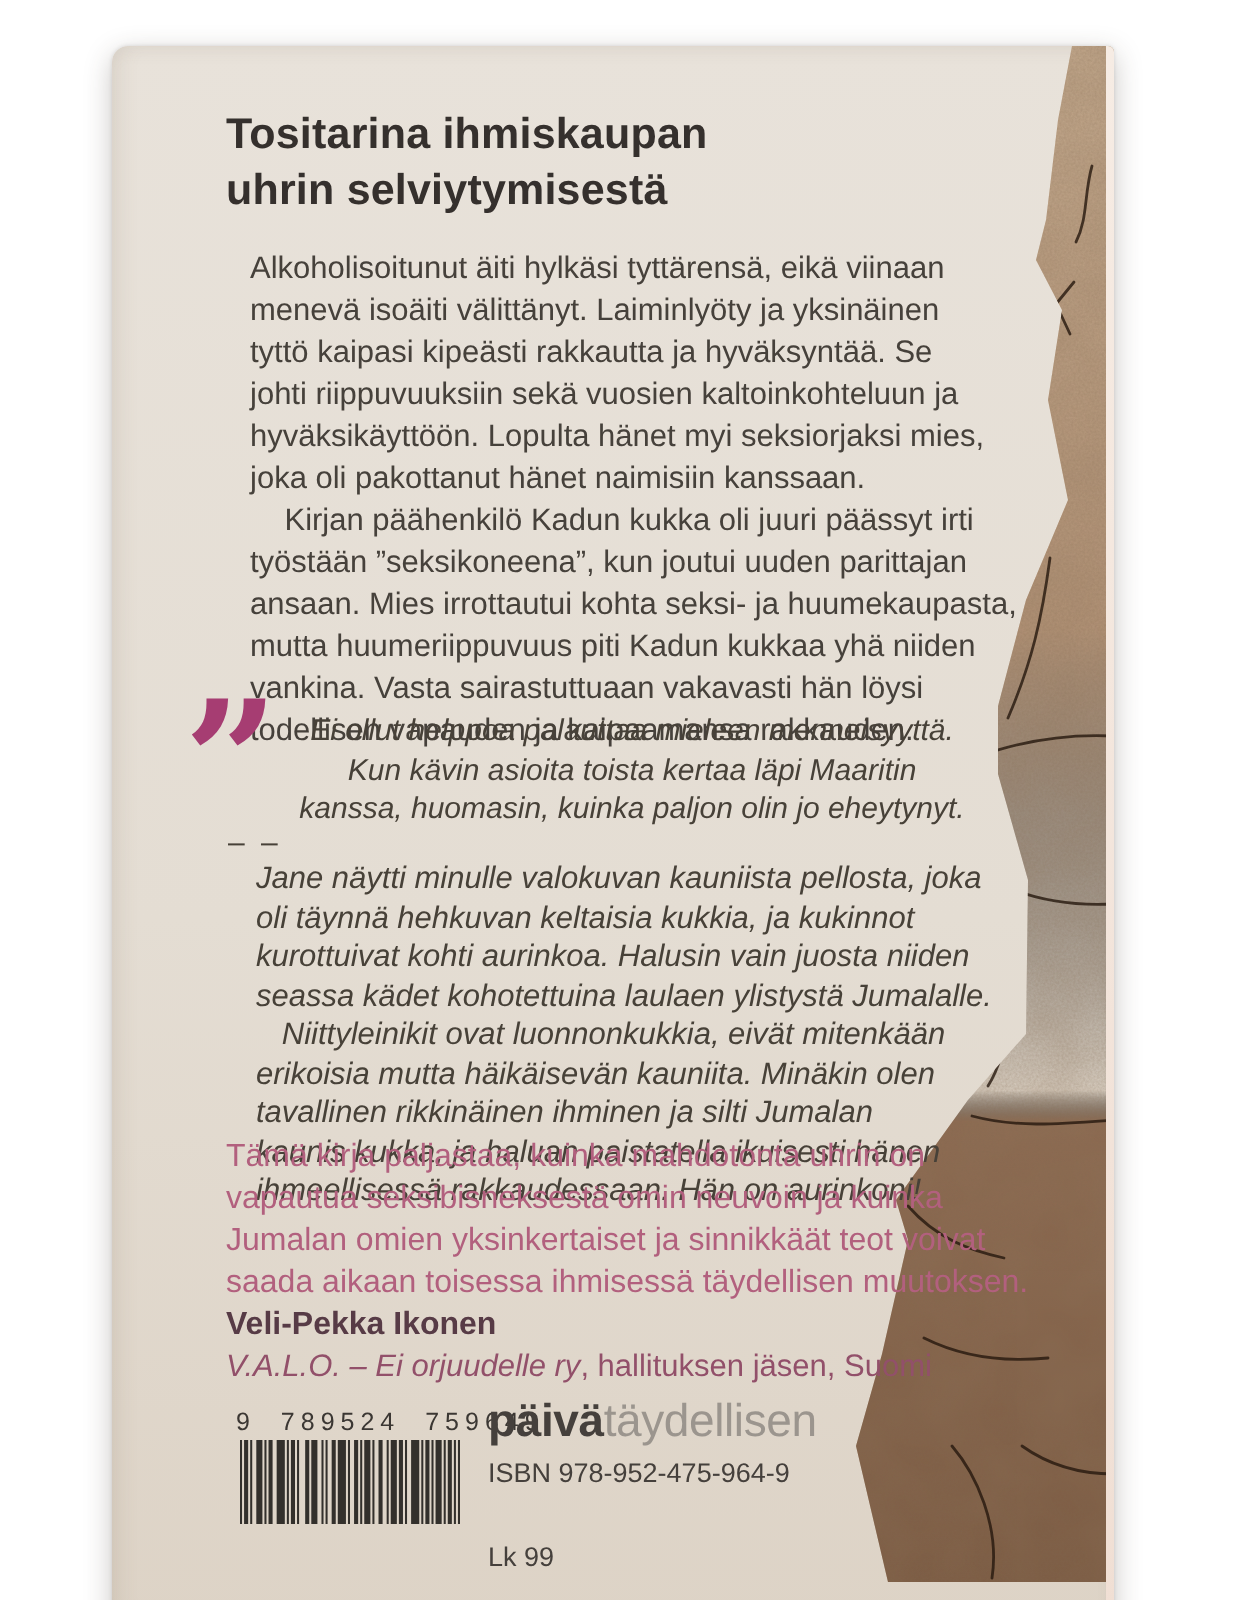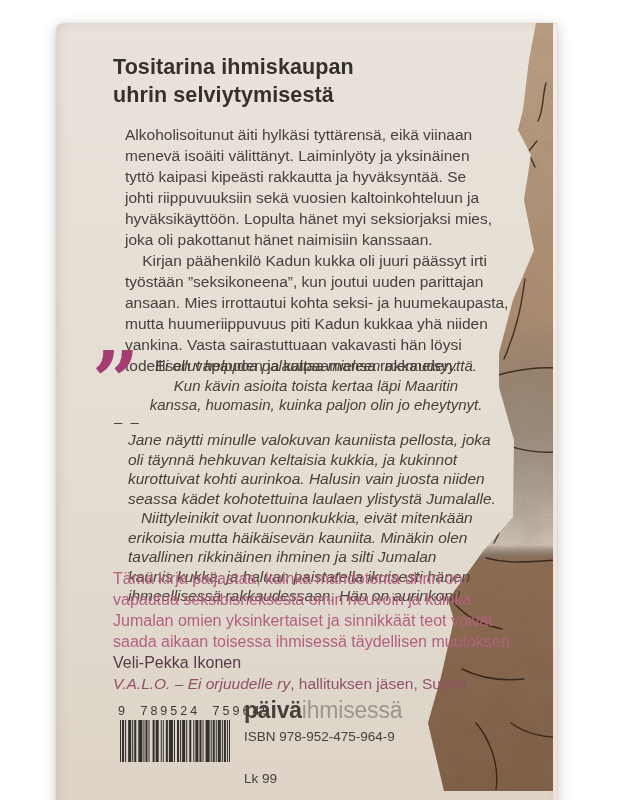--- a/index.html
+++ b/index.html
@@ -66,21 +66,21 @@
     font-size:15.5px;line-height:19.5px;font-style:italic;
     color:#474138;white-space:pre-line;
   }
   .publisher-note{
     left:57px;top:545px;width:405px;
     font-size:16px;line-height:21px;color:#b2607e;
     white-space:pre-line;
   }
   .author-name{
     left:57px;top:631px;
-    font-size:16px;font-weight:400;color:#573b46;
+    font-size:16px;font-weight:700;color:#573b46;
   }
   .author-affil{
     left:57px;top:652px;font-size:15.5px;color:#92506a;
   }
   .author-affil .org{font-style:italic;}
   .barcode-digits{
     left:62px;top:681px;
     font-size:12.5px;color:#3b3733;letter-spacing:3px;word-spacing:6px;
   }
   .barcode-bars{left:64px;top:697px;width:110px;height:42px;}
@@ -217,19 +217,19 @@
         <rect x="91" width="2" height="42"></rect>
         <rect x="94" width="1" height="42"></rect>
       <rect x="96" width="3" height="42"></rect>
         <rect x="100" width="1" height="42"></rect>
         <rect x="102" width="2" height="42"></rect>
       <rect x="105" width="1" height="42"></rect>
         <rect x="107" width="1" height="42"></rect>
     </g>
   </svg>
 
-  <div class="layer publisher-logo"><span class="bold">päivä</span><span class="light">ihmisessä</span></div>
+  <div class="layer publisher-logo"><span class="bold">päivä</span><span class="light">täydellisen</span></div>
 
   <div class="layer isbn">ISBN 978-952-475-964-9</div>
 
   <div class="layer lk">Lk 99</div>
 
 </div>
 
 </body></html>

